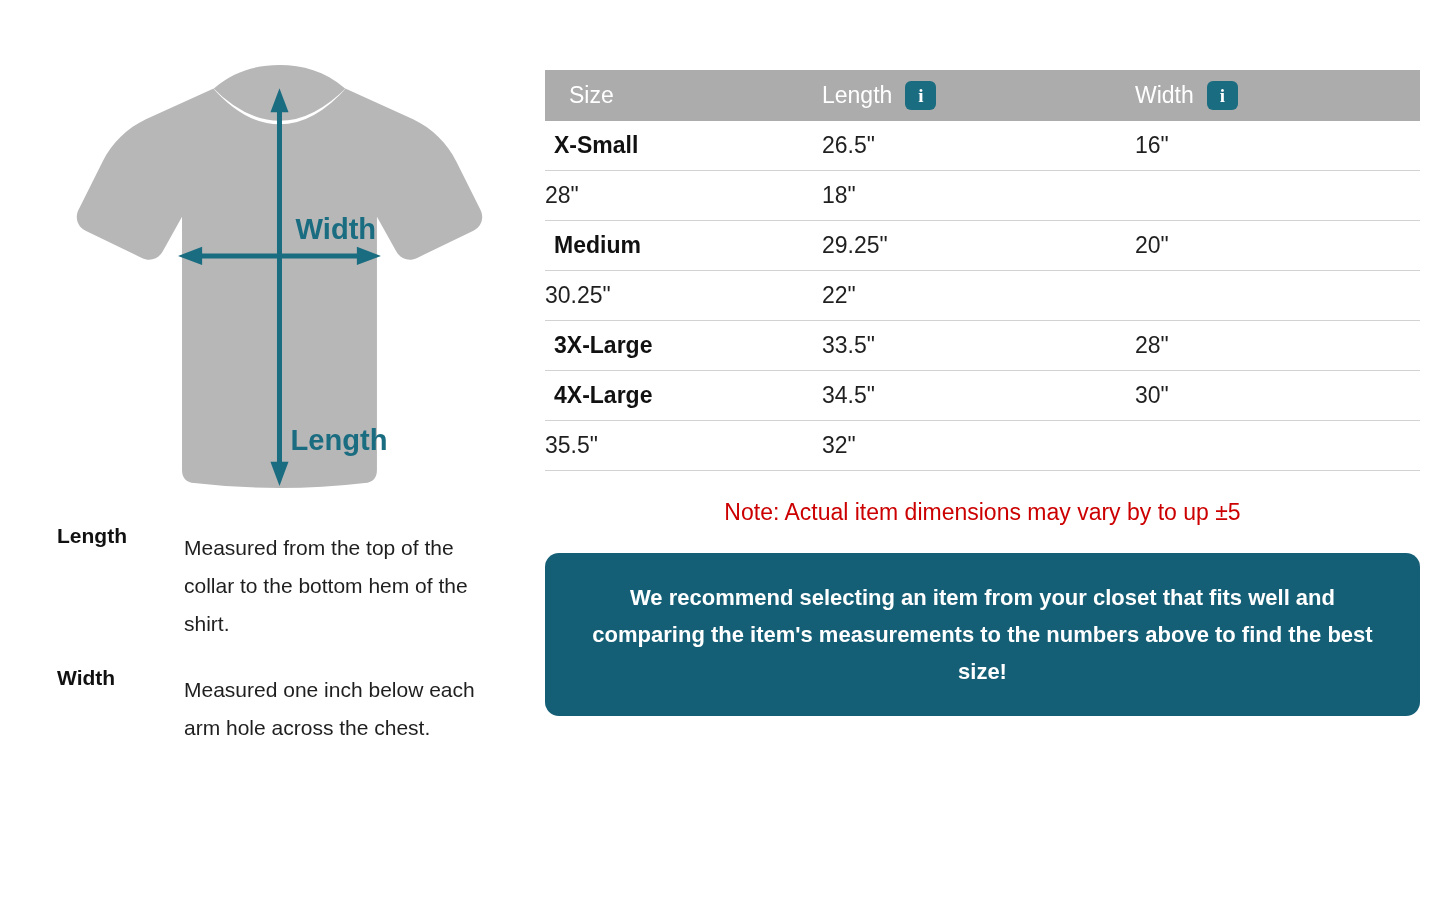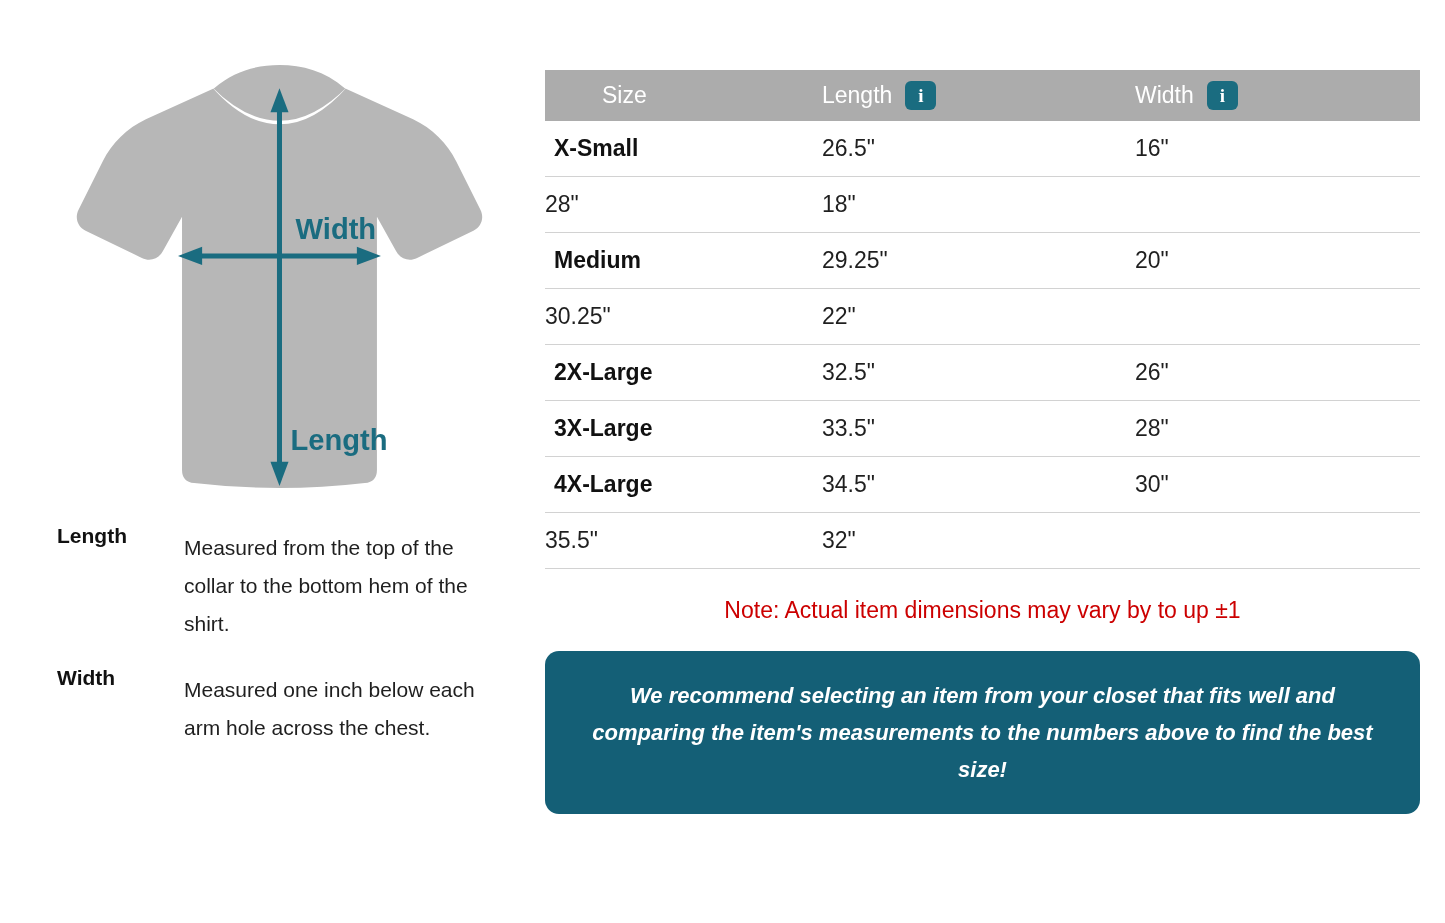--- a/index.html
+++ b/index.html
@@ -59,61 +59,60 @@
   .thead {
     display: grid;
     grid-template-columns: 277px 313px 1fr;
     align-items: center;
     height: 51px;
     background: #ACACAC;
     color: #ffffff;
     font-size: 23px;
   }
   .th { display: flex; align-items: center; gap: 13px; }
-  .th.col-size { padding-left: 24px; margin-left: 33px; }
+  .th.col-size { padding-left: 24px; }
   .info-badge {
     width: 31px;
     height: 29px;
     border-radius: 6px;
     background: #1A6C80;
     color: #ffffff;
     display: flex;
     align-items: center;
     justify-content: center;
     font-family: "Liberation Serif", serif;
     font-weight: bold;
     font-size: 19px;
     cursor: pointer;
   }
   .tr {
     display: grid;
     grid-template-columns: 277px 313px 1fr;
     align-items: center;
-    height: 56px;
+    height: 50px;
     border-bottom: 1px solid #d2d2d2;
     font-size: 23px;
     background: #ffffff;
   }
   .td.col-size { font-weight: bold; padding-left: 9px; color: #111; }
   .td { color: #1f1f1f; }
 
   .variance-note {
     margin-top: 28px;
     text-align: center;
     color: #CC0000;
     font-size: 23px;
   }
 
   .recommend-box {
     margin-top: 27px;
     background: #145F76;
     border-radius: 14px;
     padding: 26px 42px;
     text-align: center;
-    font-style: italic;
   }
   .recommend-box p {
     margin: 0;
     color: #ffffff;
     font-weight: bold;
     font-size: 22px;
     line-height: 37px;
   }
 
   
@@ -215,38 +214,33 @@
     <div class="tr">
       <div class="td col-size">Medium</div>
       <div class="td">29.25"</div>
       <div class="td">20"</div>
     </div>
     <div class="tr">
       <div class="td">30.25"</div>
       <div class="td">22"</div>
     </div>
     <div class="tr">
-      <div class="td col-size">2X-Large</div>
-      <div class="td">32.5"</div>
-      <div class="td">26"</div>
-    </div>
-    <div class="tr">
       <div class="td col-size">3X-Large</div>
       <div class="td">33.5"</div>
       <div class="td">28"</div>
     </div>
     <div class="tr">
       <div class="td col-size">4X-Large</div>
       <div class="td">34.5"</div>
       <div class="td">30"</div>
     </div>
     <div class="tr">
       <div class="td">35.5"</div>
       <div class="td">32"</div>
     </div>
   </div>
 
-  <div class="variance-note">Note: Actual item dimensions may vary by to up ±1</div>
+  <div class="variance-note">Note: Actual item dimensions may vary by to up ±5</div>
 
   <div class="recommend-box">
     <p>We recommend selecting an item from your closet that fits well and comparing the item's measurements to the numbers above to find the best size!</p>
   </div>
 </div>
 
 </body></html>

